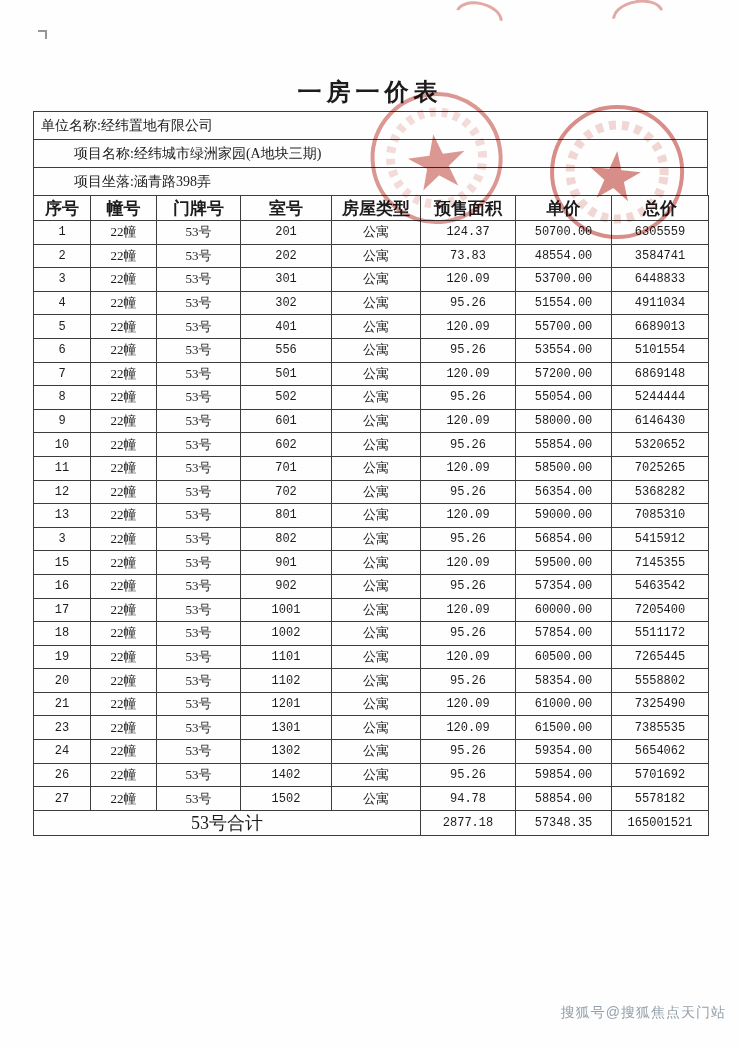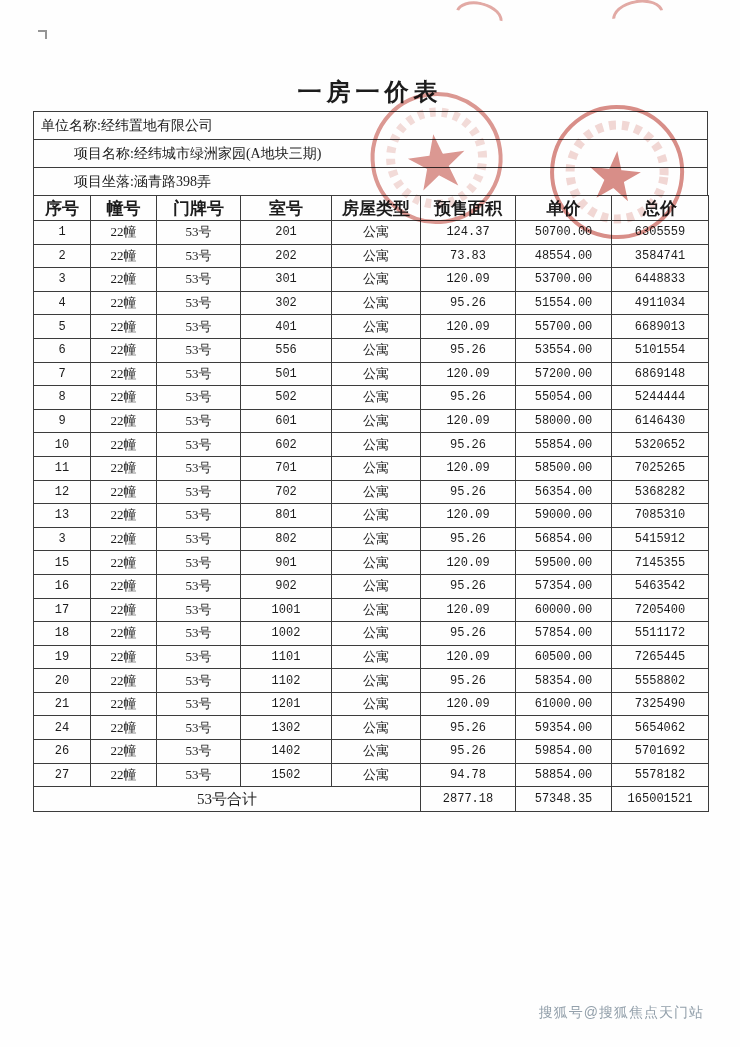--- a/index.html
+++ b/index.html
@@ -62,21 +62,21 @@
   }
   .price-table td{
     height:23.6px;
     font-size:13px;
   }
   .price-table td.num{
     font-family:"Liberation Mono", monospace;
     font-size:12px;
   }
   .price-table td.foot-label{
-    font-size:15px;
+    font-size:18px;
     height:25px;
   }
   
   .seal{
     position:absolute;
     color:var(--seal-red);
     mix-blend-mode:multiply;
     pointer-events:none;
   }
   .seal-left{left:357px;top:86px;opacity:.55;transform:rotate(-8deg);}
@@ -86,21 +86,21 @@
     border:3px solid var(--seal-red);
     border-radius:50%;
     opacity:.45;
     clip-path:inset(0 0 55% 0);
     pointer-events:none;
   }
   .frag-1{left:455px;top:2px;width:48px;height:30px;transform:rotate(14deg);}
   .frag-2{left:612px;top:0px;width:52px;height:32px;transform:rotate(-10deg);}
   .watermark{
     position:absolute;
-    right:36px;top:1004px;
+    right:14px;top:1004px;
     font-size:14px;
     letter-spacing:1px;
     color:var(--watermark);
     font-family:"Liberation Sans", sans-serif;
     text-align:center;
   }
 </style>
 </head>
 <body>
 
@@ -343,20 +343,30 @@
             <td class="num">21</td>
             <td>22幢</td>
             <td>53号</td>
             <td class="num">1201</td>
             <td>公寓</td>
             <td class="num">120.09</td>
             <td class="num">61000.00</td>
             <td class="num">7325490</td>
           </tr>
           <tr>
+            <td class="num">23</td>
+            <td>22幢</td>
+            <td>53号</td>
+            <td class="num">1301</td>
+            <td>公寓</td>
+            <td class="num">120.09</td>
+            <td class="num">61500.00</td>
+            <td class="num">7385535</td>
+          </tr>
+          <tr>
             <td class="num">24</td>
             <td>22幢</td>
             <td>53号</td>
             <td class="num">1302</td>
             <td>公寓</td>
             <td class="num">95.26</td>
             <td class="num">59354.00</td>
             <td class="num">5654062</td>
           </tr>
           <tr>

